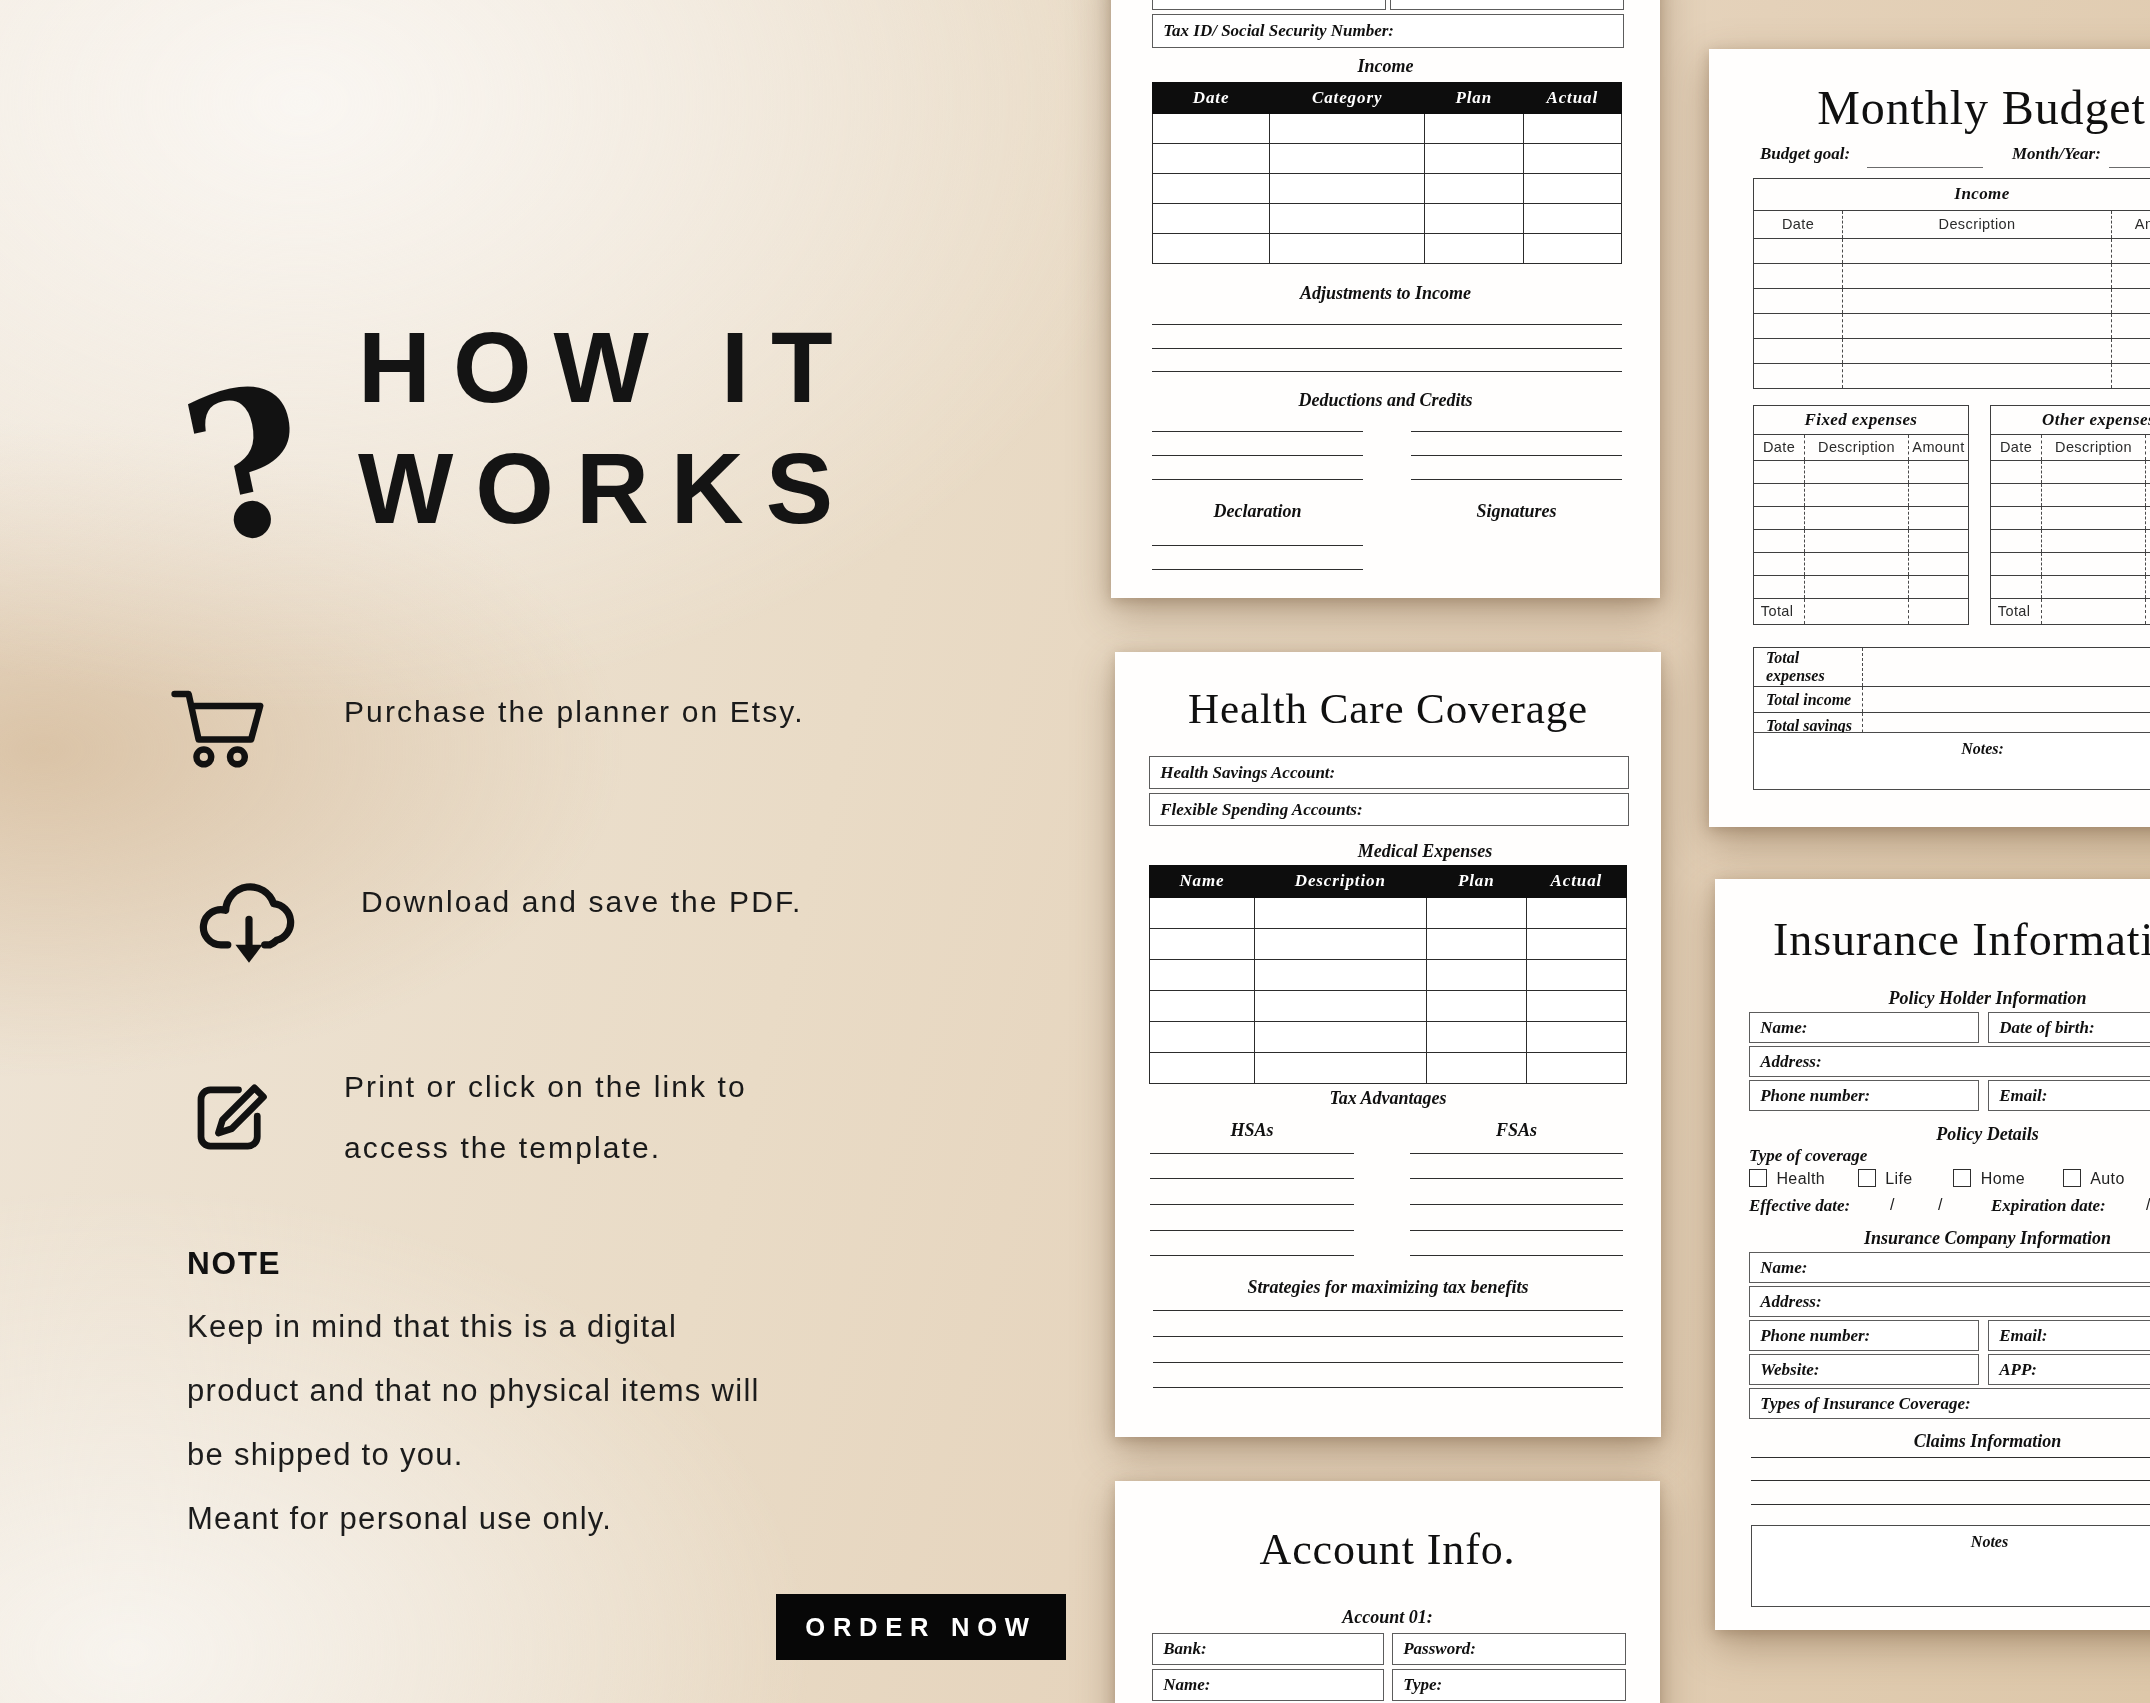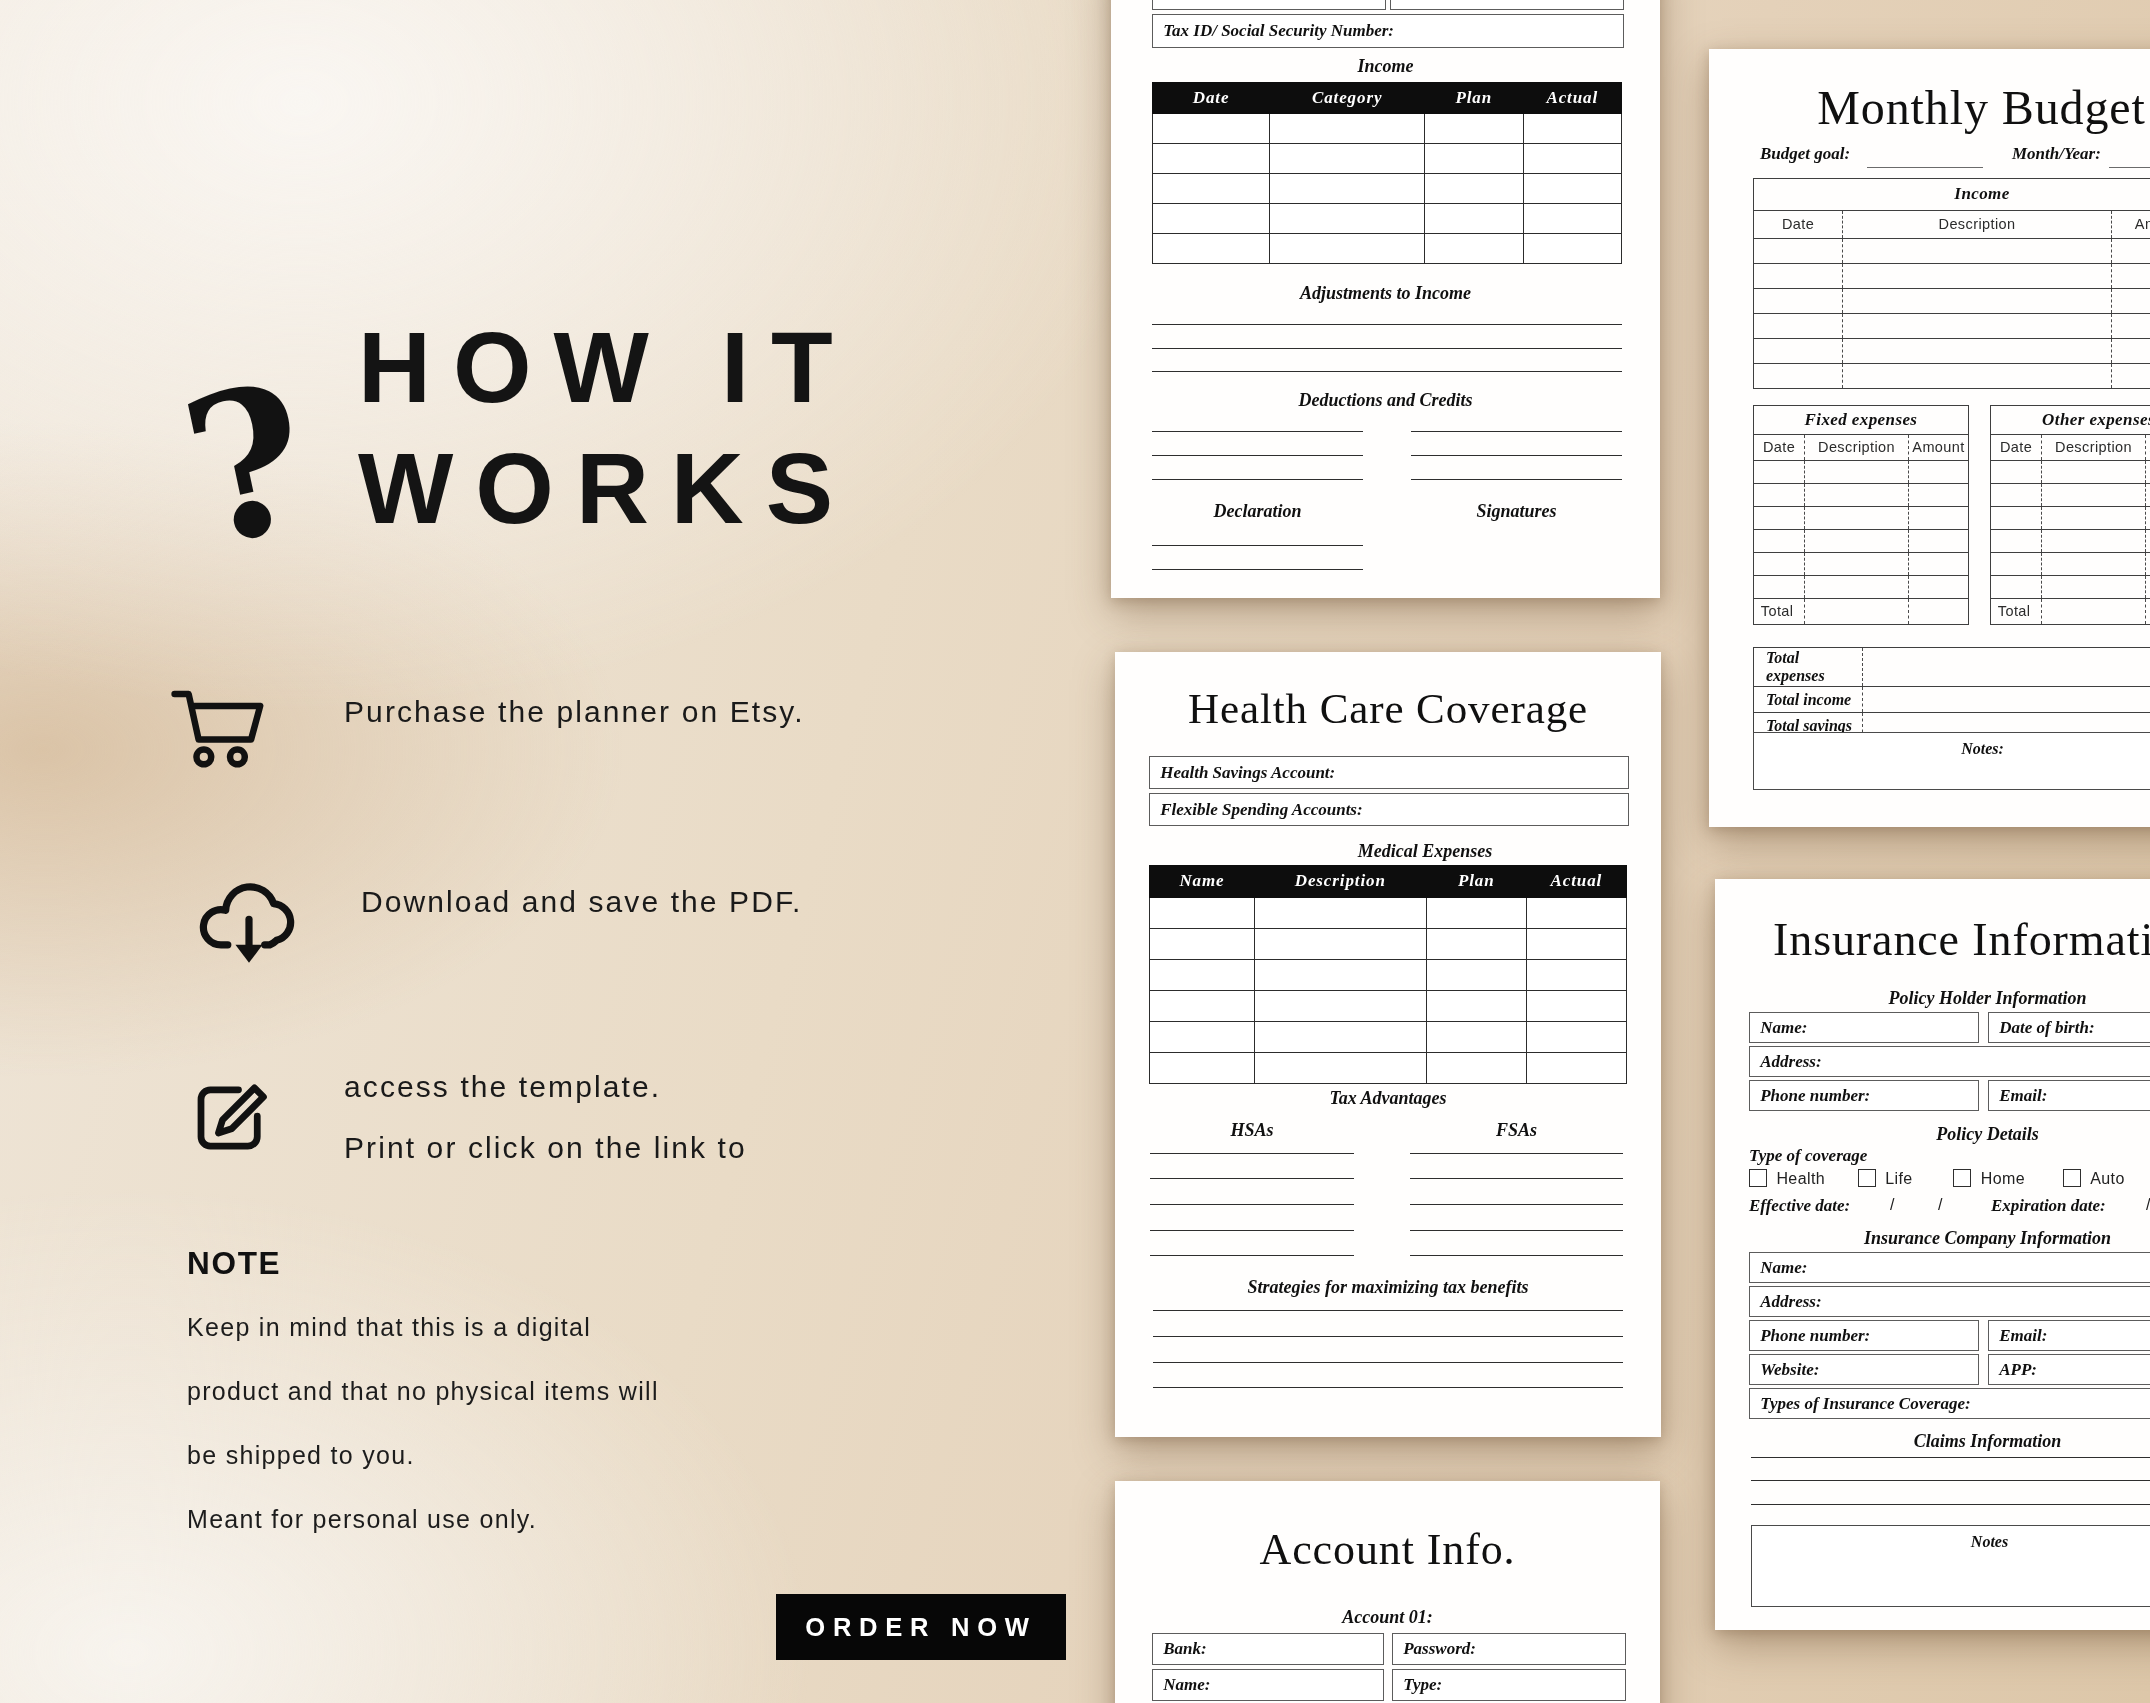--- a/index.html
+++ b/index.html
@@ -13,21 +13,21 @@
       radial-gradient(ellipse 937px 528px at 2% 44%, rgba(212,185,152,0.75), rgba(212,185,152,0) 62%),
       linear-gradient(105deg,#efe6d9 0%,#e9dbc6 40%,#e4d1b9 68%,#ddc7a9 100%);
   }
   .abs{position:absolute;}
   
   .qmark{font-family:"DejaVu Serif","Liberation Serif",serif;font-weight:bold;color:#121212;
          font-size:200px;line-height:1;transform:rotate(-12deg);}
   .big-heading{font-weight:bold;color:#141414;font-size:101px;line-height:121px;letter-spacing:22px;}
   .step-text{font-size:30px;letter-spacing:2.1px;color:#1a1a1a;line-height:61px;}
   .note-head{font-size:31.5px;font-weight:bold;letter-spacing:1.7px;color:#111;}
-  .note-text{font-size:25px;letter-spacing:1.3px;color:#1c1c1c;line-height:64px;}
+  .note-text{font-size:31px;letter-spacing:1.3px;color:#1c1c1c;line-height:64px;}
   .order-btn{background:#070707;color:#ffffff;font-size:25.6px;font-weight:bold;letter-spacing:7.7px;
              display:flex;align-items:center;justify-content:center;cursor:pointer;}
   .icon-stroke{stroke:#111;fill:none;stroke-linecap:round;stroke-linejoin:round;}
   
   .pg{position:absolute;background:#fffefd;box-shadow:0 15.3px 38px rgba(105,75,45,.40),0 3.4px 12px rgba(105,75,45,.28);}
   .ttl{position:absolute;width:100%;text-align:center;font-family:"Liberation Serif","DejaVu Serif",serif;
        color:#101010;letter-spacing:0.9px;}
   .ch{position:absolute;text-align:center;font:italic bold 18px "Liberation Serif","DejaVu Serif",serif;color:#101010;}
   .lb{position:absolute;border:1.7px solid #5c5c5c;background:#fff;display:flex;align-items:center;}
   .lb span{font:italic bold 17px "Liberation Serif","DejaVu Serif",serif;color:#101010;padding-left:10.2px;white-space:nowrap;}
@@ -86,22 +86,22 @@
 </div>
 <div class="abs step-text" style="left:361px;top:871px;">Download and save the PDF.</div>
 
 <div class="abs" style="left:186px;top:1072px;">
   <svg width="90" height="90" viewBox="0 0 48 48" class="icon-stroke" stroke-width="3.6">
     <path d="M28 9.5H13a5 5 0 0 0-5 5v20a5 5 0 0 0 5 5h20a5 5 0 0 0 5-5V23.5"></path>
     <path d="M19.5 25.5 36.5 8.5l4.8 4.8-17 17-7 2.2z"></path>
   </svg>
 </div>
 <div class="abs step-text" style="left:344px;top:1056px;">
+  <div>Print or click on the link to</div>
   <div>access the template.</div>
-  <div>Print or click on the link to</div>
 </div>
 
 <div class="abs note-head" style="left:187px;top:1245px;">NOTE</div>
 <div class="abs note-text" style="left:187px;top:1295px;">
   <div>Keep in mind that this is a digital</div>
   <div>product and that no physical items will</div>
   <div>be shipped to you.</div>
   <div>Meant for personal use only.</div>
 </div>
 

